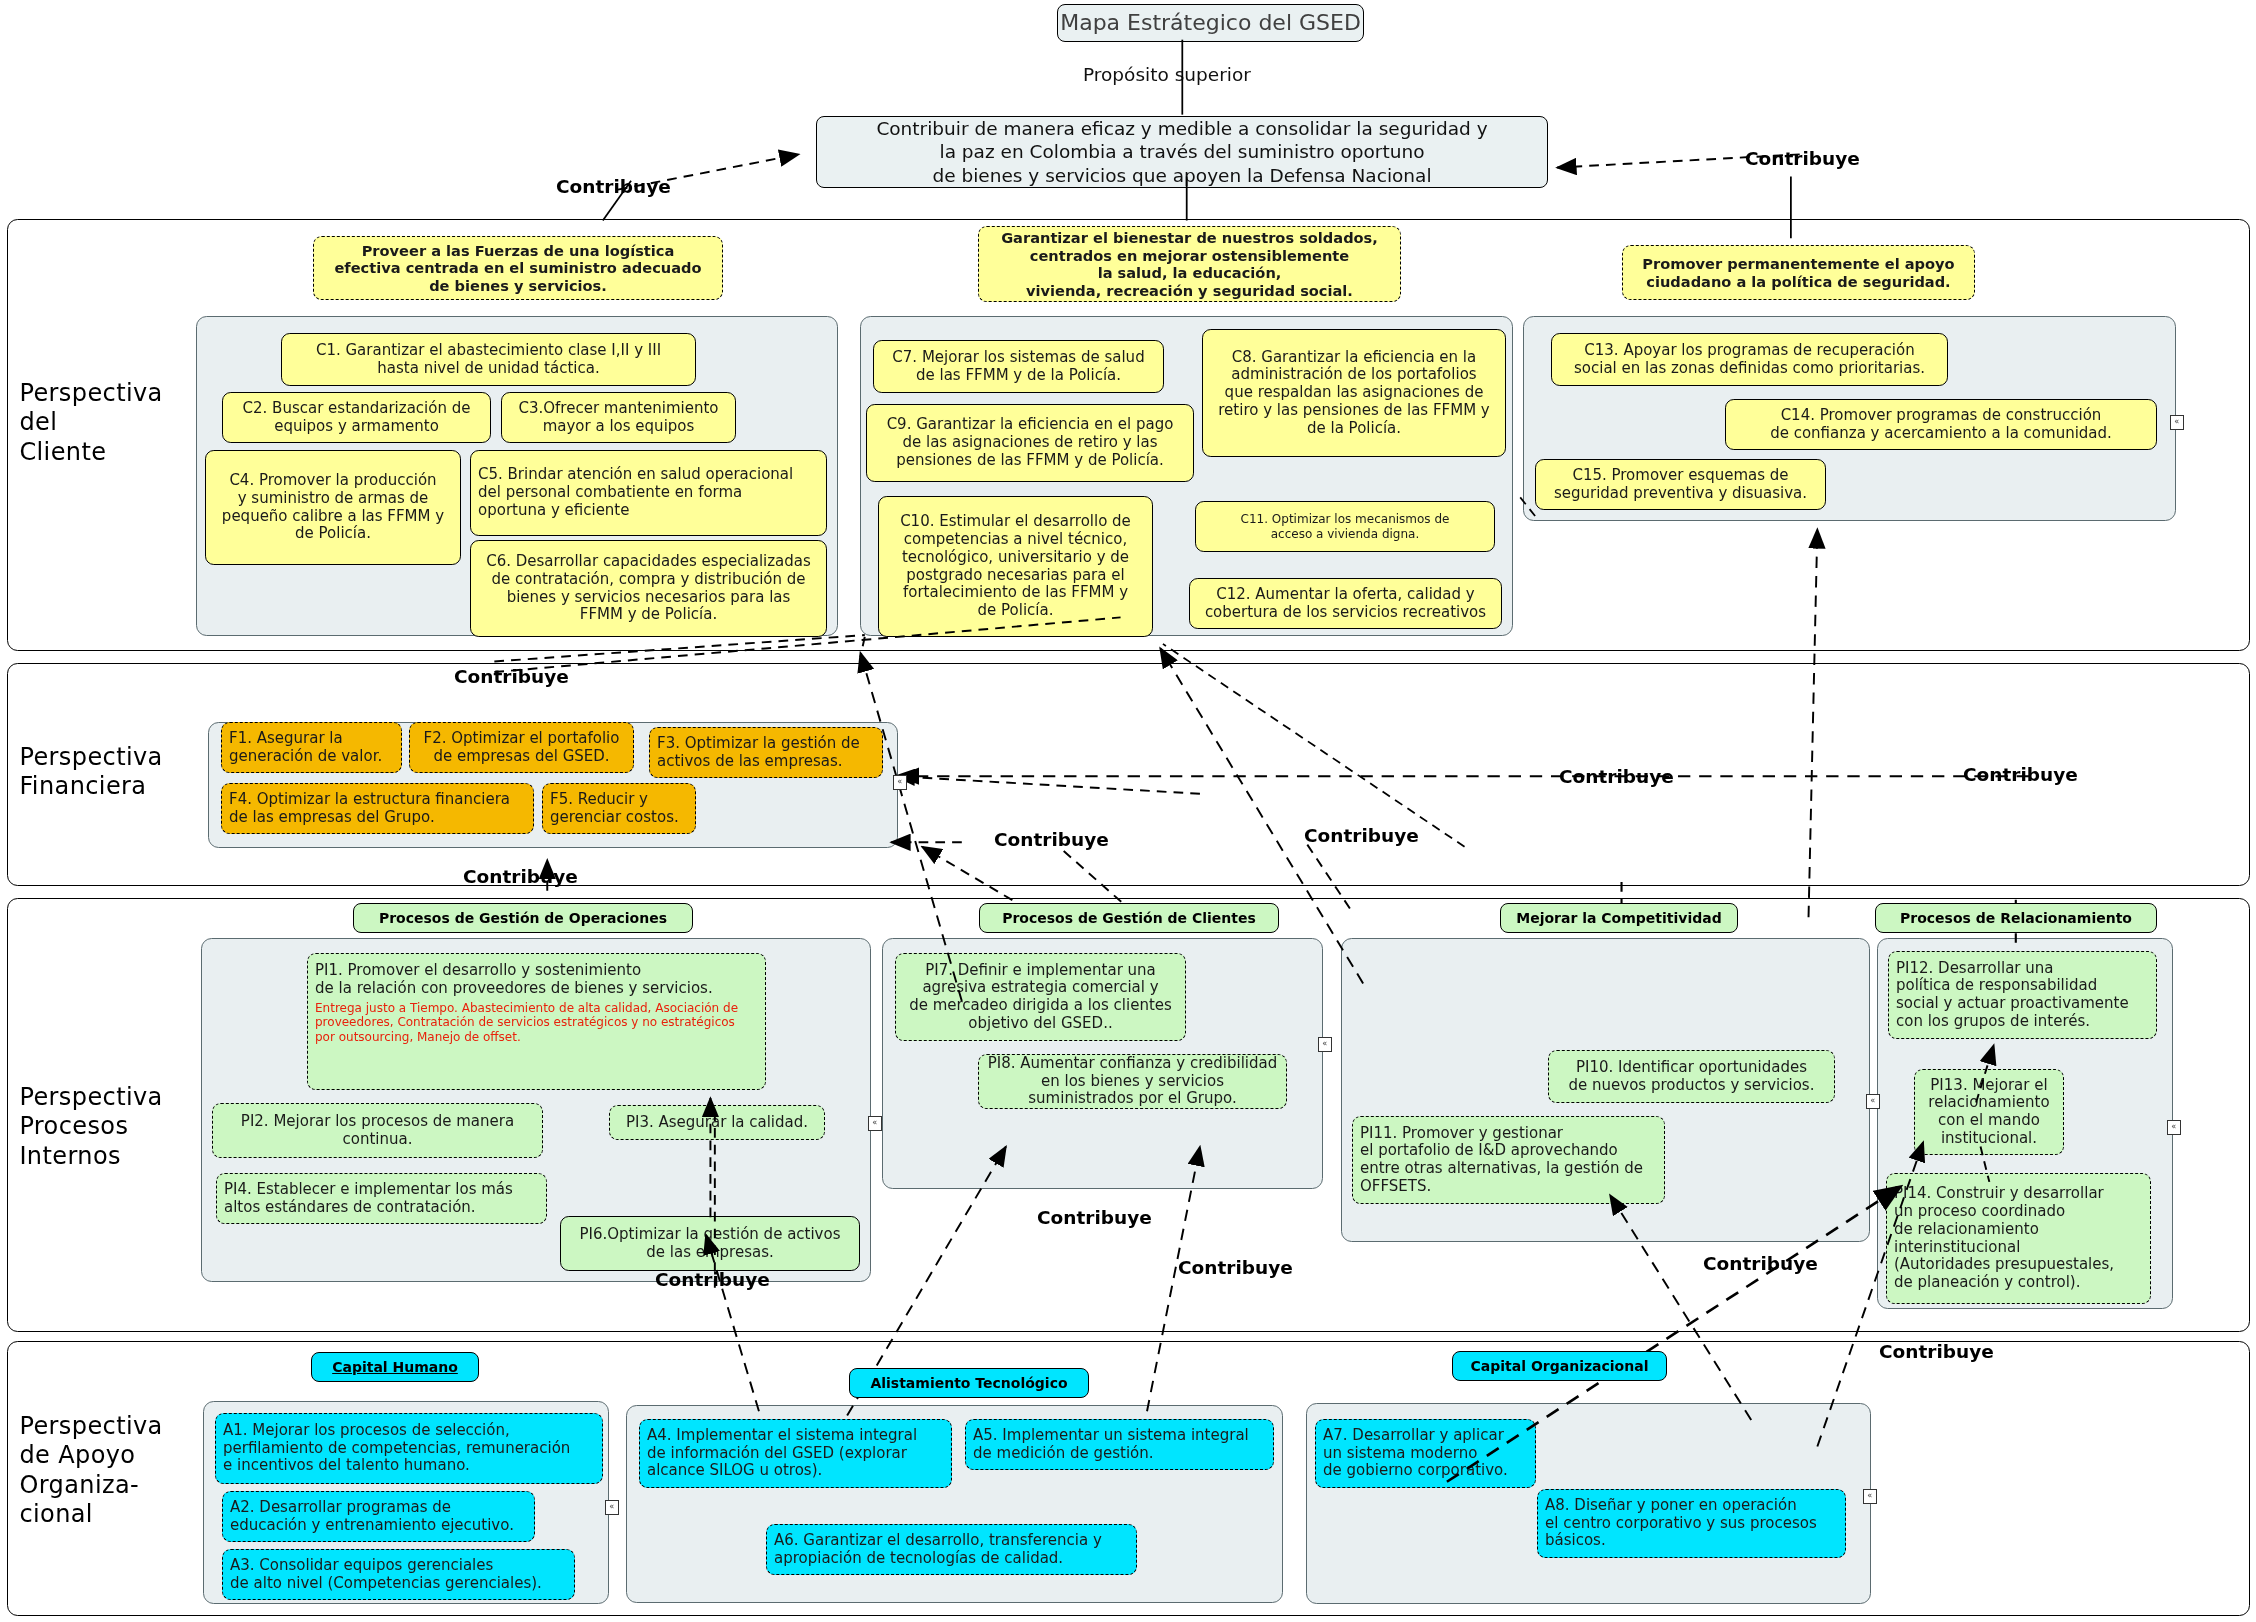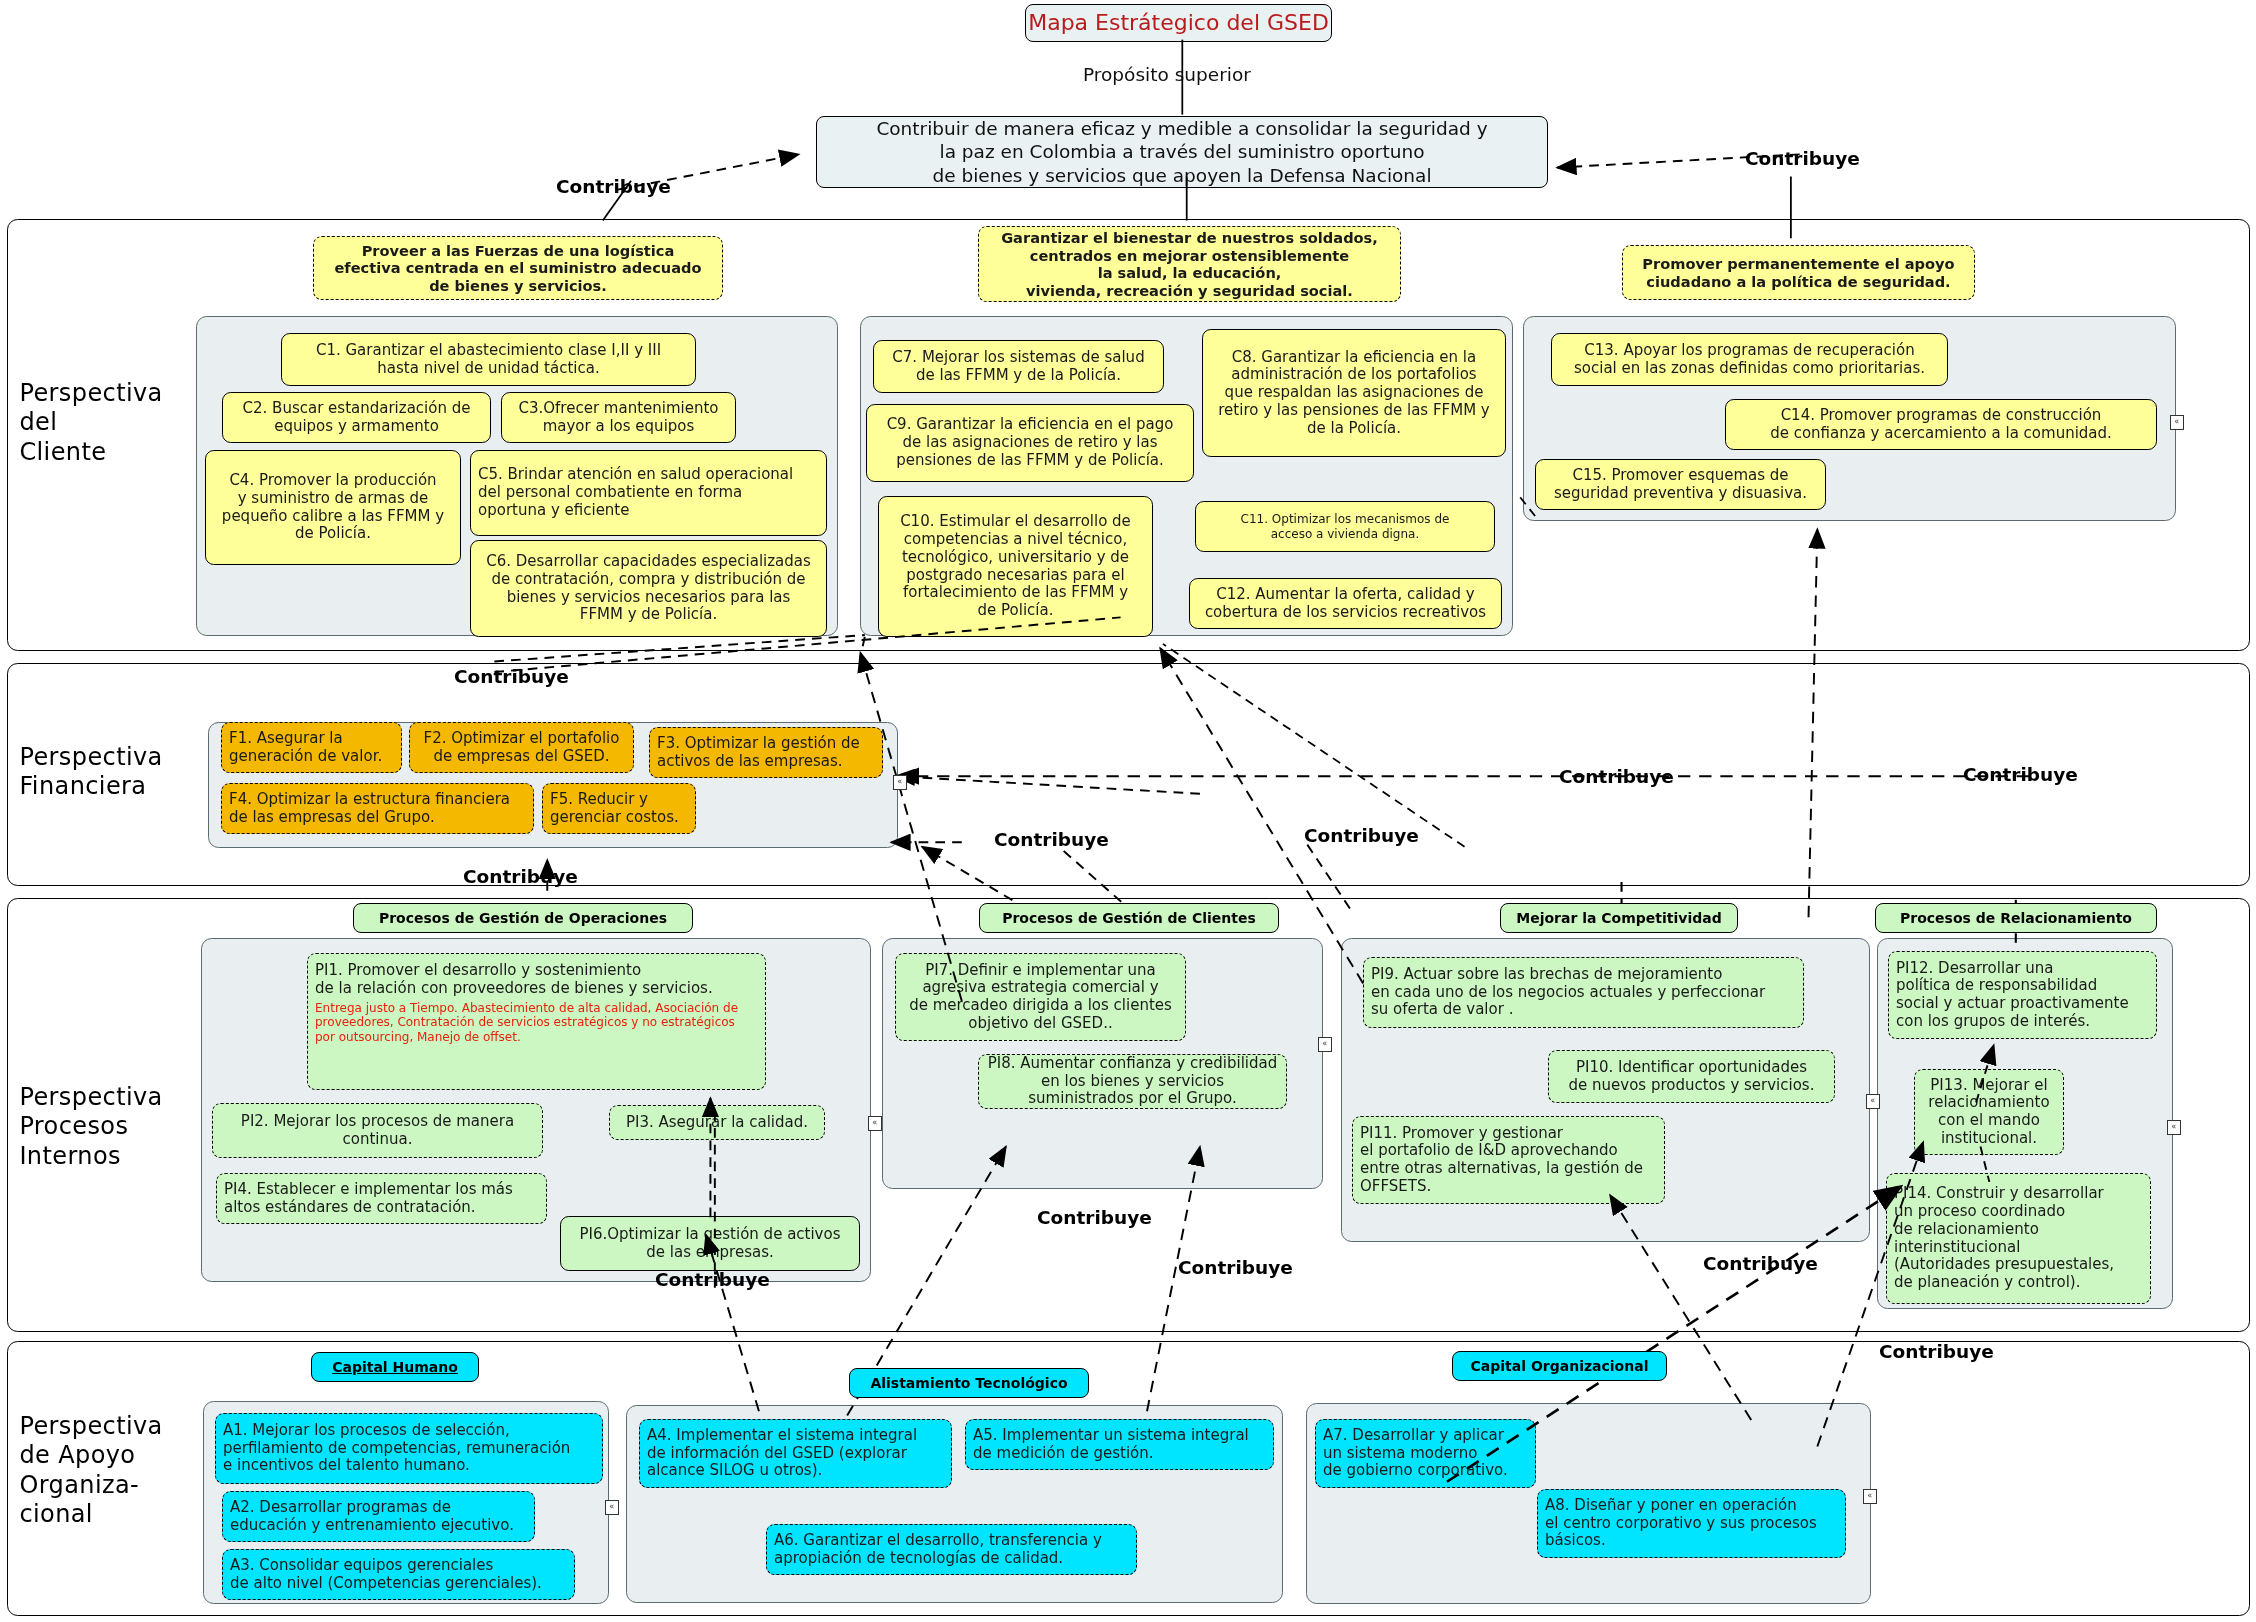--- a/index.html
+++ b/index.html
@@ -49,21 +49,21 @@
     font-weight:bold;font-size:14px;color:#000;
     padding:1.8px 8.8px;white-space:nowrap;
     z-index:6;
   }
 
   
   .titlebox{
     position:absolute;box-sizing:border-box;background:#eaf1f2;
     border:1.4px solid #000;border-radius:8px;
     display:flex;align-items:center;justify-content:center;
-    font-size:22px;color:#b91c1c;white-space:nowrap;padding:2.6px 12.4px;
+    font-size:22px;color:#404040;white-space:nowrap;padding:2.6px 12.4px;margin-left:32px;
   }
   .purpose{
     position:absolute;box-sizing:border-box;background:#eaf1f2;
     border:1.4px solid #000;border-radius:8px;
     display:flex;align-items:center;justify-content:center;
     font-size:18.5px;color:#111;text-align:center;line-height:1.25;
     white-space:pre-line;padding:3.5px 8.8px;
   }
   .plainlabel{
     position:absolute;font-size:18.5px;color:#111;white-space:nowrap;
@@ -276,23 +276,20 @@
   <div class="node dashed green" style="left:895px;top:953px;width:291px;height:88px;font-size:15px;">PI7. Definir e implementar una
 agresiva estrategia comercial y
 de mercadeo dirigida a los clientes
 objetivo del GSED..</div>
   <div class="node dashed green" style="left:978px;top:1054px;width:309px;height:55px;font-size:15px;">PI8. Aumentar confianza y credibilidad
 en los bienes y servicios
 suministrados por el Grupo.</div>
   <div class="tiny-marker" style="left:1318px;top:1037px;">«</div>
 
   <div class="group" style="left:1341px;top:938px;width:529px;height:304px;"></div>
-  <div class="node dashed green" style="left:1363px;top:957px;width:441px;height:71px;font-size:15px;text-align:left;justify-content:flex-start;">PI9. Actuar sobre las brechas de mejoramiento
- en cada uno de los negocios actuales y perfeccionar
-su oferta de valor .</div>
   <div class="node dashed green" style="left:1548px;top:1050px;width:287px;height:53px;font-size:15px;">PI10. Identificar oportunidades
 de nuevos productos y servicios.</div>
   <div class="node dashed green" style="left:1352px;top:1116px;width:313px;height:88px;font-size:15px;text-align:left;justify-content:flex-start;">PI11. Promover y gestionar
  el portafolio de I&amp;D aprovechando
 entre otras alternativas, la gestión de
 OFFSETS.</div>
   <div class="tiny-marker" style="left:1866px;top:1094px;">«</div>
 
   <div class="group" style="left:1877px;top:938px;width:296px;height:371px;"></div>
   <div class="node dashed green" style="left:1888px;top:951px;width:269px;height:88px;font-size:15px;text-align:left;justify-content:flex-start;">PI12. Desarrollar una

